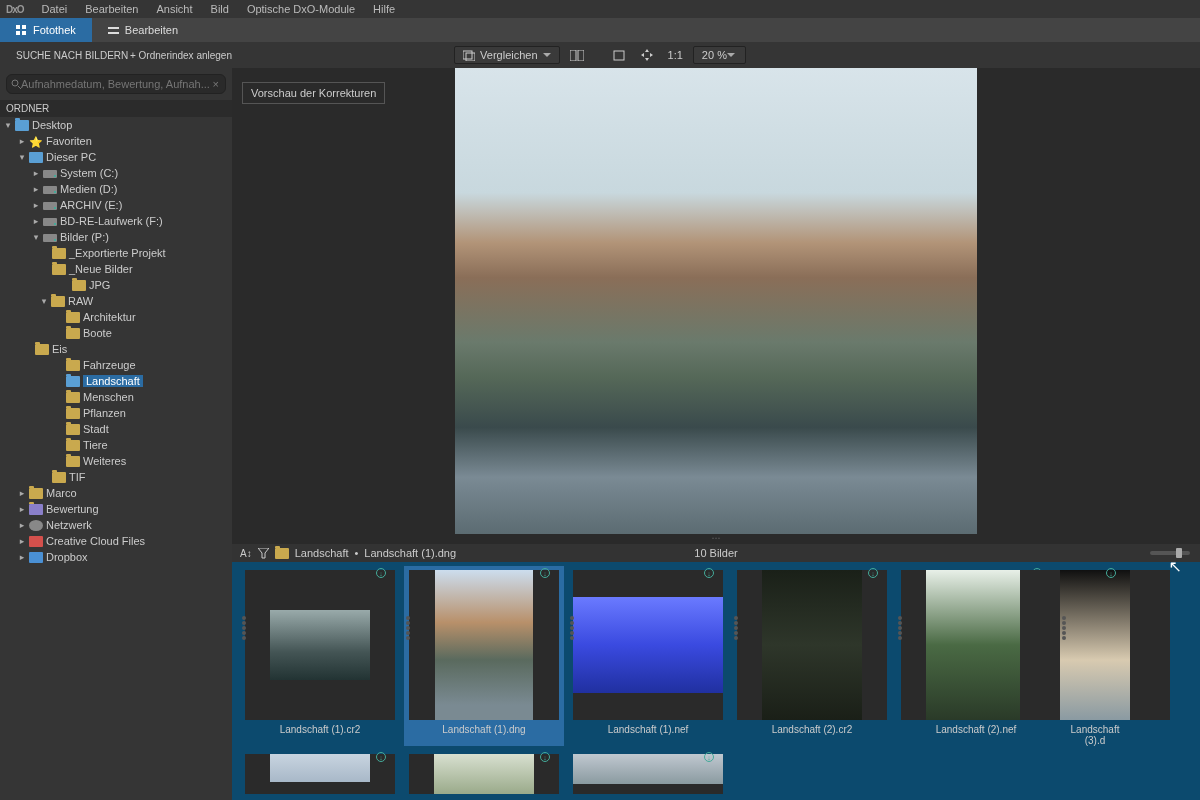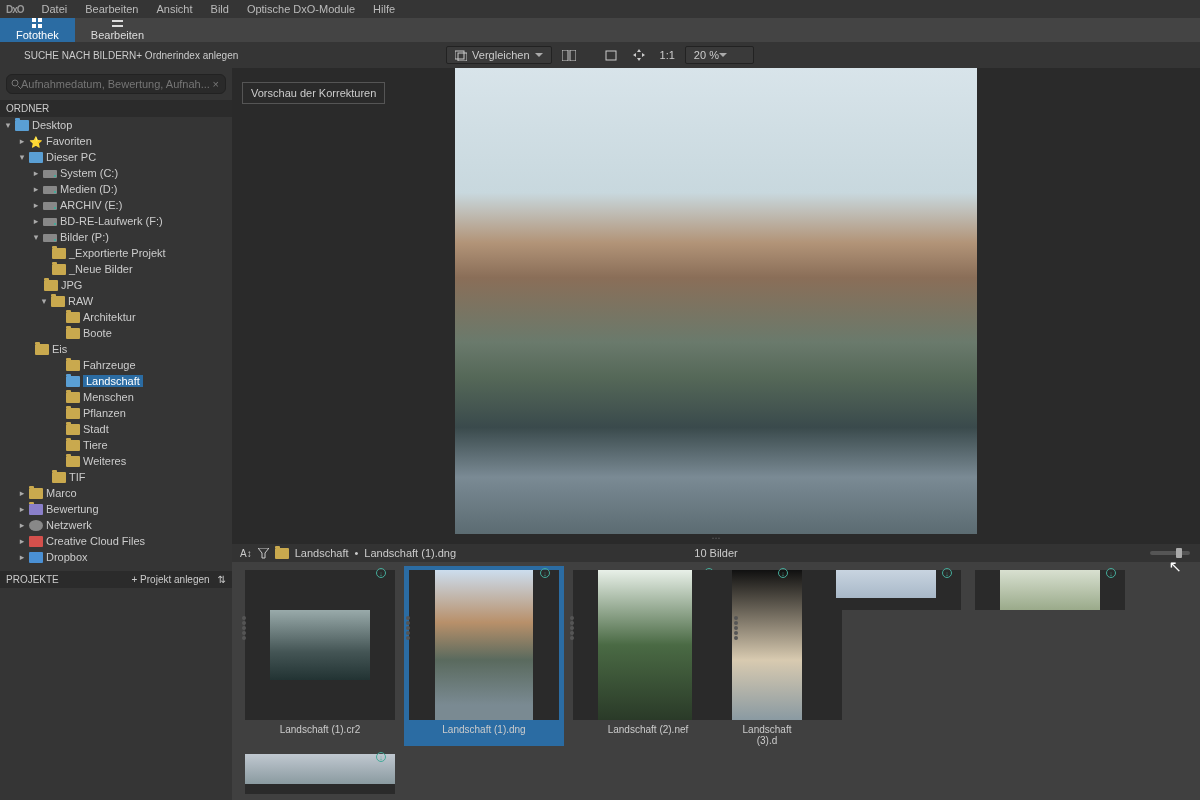--- a/index.html
+++ b/index.html
@@ -3,33 +3,33 @@
 <meta charset="utf-8">
 <style>
 * { margin: 0; padding: 0; box-sizing: border-box; font-family: "Segoe UI", Arial, sans-serif; }
 body { background: #2a2a2a; color: #ccc; font-size: 11px; overflow: hidden; width: 1200px; height: 800px; }
 
 .menubar { background: #353535; height: 18px; display: flex; align-items: center; padding: 0 6px; gap: 18px; color: #bbb; }
 .menubar .logo { font-size: 10px; font-weight: bold; letter-spacing: -1px; color:#999; }
 .menubar span { cursor: default; }
 
 .tabbar { background: #444; height: 24px; display: flex; }
-.tabbar .tab { padding: 0 16px; display: flex; align-items: center; color: #ddd; flex-direction: column; }
+.tabbar .tab { padding: 0 16px; display: flex; align-items: center; gap: 6px; color: #ddd; }
 .tabbar .tab.active { background: #2b6ca3; color: #fff; }
 .tabbar .tab .ic { width: 11px; height: 11px; display:inline-block; }
 .ic-sliders { position:relative; width:11px; height:11px;}
 .ic-sliders::before,.ic-sliders::after{content:"";position:absolute;left:0;right:0;height:2px;background:#ddd;}
 .ic-sliders::before{top:2px;} .ic-sliders::after{top:7px;}
 
 .toolbar2 { background: #353535; height: 26px; display: flex; align-items: center; justify-content: center; color:#ccc; position:relative;}
-.toolbar2 .leftside { position:absolute; left:16px; width:232px; display:flex; align-items:center; justify-content:flex-start; padding:0 8px; height:26px;}
+.toolbar2 .leftside { position:absolute; left:8px; width:232px; display:flex; align-items:center; justify-content:space-between; padding:0 8px; height:26px;}
 .toolbar2 .centergroup { display:flex; gap:6px; align-items:center; }
 .toolbar2 .btn { background:#3a3a3a; border:1px solid #222; padding:2px 8px; border-radius:2px; display:flex; align-items:center; gap:5px; font-size:11px;}
 .toolbar2 .iconbtn { width:22px; height:20px; display:flex; align-items:center; justify-content:center; border:1px solid transparent; border-radius:2px;}
-.toolbar2 .zoompct { background:#3a3a3a; border:1px solid #222; padding:2px 26px 2px 8px; border-radius:2px; display:flex; align-items:center; gap:0;}
+.toolbar2 .zoompct { background:#3a3a3a; border:1px solid #222; padding:2px 10px 2px 8px; border-radius:2px; display:flex; align-items:center; gap:0;}
 
 .main { display:flex; height: calc(800px - 18px - 24px - 26px); }
 .sidebar { width: 232px; background: #353535; display:flex; flex-direction:column; }
 .searchbox { margin:6px; background:#2a2a2a; border:1px solid #222; height:20px; display:flex; align-items:center; padding:0 4px; border-radius:6px; position:relative;}
 .searchbox input { background:transparent; border:none; color:#888; font-size:11px; width:100%; outline:none;}
 .searchbox .x { color:#777; font-size:11px; padding:0 2px;}
 .section-hdr { background:#2b2b2b; padding:3px 6px; font-size:10px; color:#ccc; display:flex; justify-content:space-between; align-items:center;}
 .tree { flex:0 0 auto; overflow:auto; font-size:11px; padding-bottom:6px;}
 .tree-row { display:flex; align-items:center; height:16px; padding-left:4px; gap:3px; white-space:nowrap;}
 .tree-row.selected { }
@@ -55,21 +55,21 @@
 .preview-badge { position:absolute; top:14px; left:10px; border:1px solid #555; padding:4px 8px; font-size:11px; color:#ccc; background:#2a2a2a;}
 .preview-area { flex:1; display:flex; align-items:flex-start; justify-content:center; padding:0; background:#2a2a2a; overflow:hidden;}
 .preview-img { width:522px; height:499px; background:linear-gradient(180deg,#d8e4ea 0%, #c8d8de 25%, #b29478 35%, #8a6e58 42%, #6a7a6c 55%, #556858 62%, #3a4a4c 72%, #7a8a94 82%, #4a5a5e 100%);}
 .dots-row { text-align:center; color:#777; font-size:9px; height:10px; line-height:8px;}
 .pathbar { height:18px; background:#333; display:flex; align-items:center; padding:0 8px; gap:6px; font-size:11px; color:#ccc; position:relative;}
 .pathbar .count { position:absolute; left:50%; transform:translateX(-50%);}
 .pathbar .slider { position:absolute; right:10px; width:40px; height:4px; background:#555; border-radius:2px;}
 .pathbar .slider::after{content:"";position:absolute;right:8px;top:-3px;width:6px;height:10px;background:#aaa;border-radius:1px;}
 .cursor { position:absolute; right:18px; bottom:-14px; font-size:16px; color:#fff; pointer-events:none;}
 
-.filmstrip { background:#404040; padding:4px 8px 0 8px; display:flex; flex-wrap:wrap; gap:4px; overflow:hidden;}
+.filmstrip { background:#0c4a6e; padding:4px 8px 0 8px; display:flex; flex-wrap:wrap; gap:4px; overflow:hidden;}
 .thumb { width:160px; display:flex; flex-direction:column; align-items:center; position:relative; padding-top:4px;}
 .thumb .timg { width:150px; height:150px; display:flex; align-items:center; justify-content:center; background:#2a2a2a;}
 .thumb .timg .inner { background:linear-gradient(180deg,#aac 0%, #99b 40%, #667 100%);}
 .thumb.selected { background:#2b6ca3;}
 .thumb .tname { font-size:10px; color:#ccc; margin-top:4px; text-align:center;}
 .thumb .badge { position:absolute; top:2px; right:14px; width:10px; height:10px; border:1px solid #4a9; border-radius:50%; font-size:7px; color:#4a9; text-align:center; line-height:9px;}
 .thumb .rating { position:absolute; left:2px; top:50px; display:flex; flex-direction:column; gap:1px;}
 .thumb .rating i{width:4px;height:4px;background:#555;border-radius:50%;display:block;}
 
 svg { display:block;}
@@ -201,21 +201,21 @@
           <span class="lbl">Bilder (P:)</span>
         </div>
       <div class="tree-row" style="padding-left:52px">
           <span class="fic folder"></span>
           <span class="lbl">_Exportierte Projekt</span>
         </div>
       <div class="tree-row" style="padding-left:52px">
           <span class="fic folder"></span>
           <span class="lbl">_Neue Bilder</span>
         </div>
-      <div class="tree-row" style="padding-left:44px">
+      <div class="tree-row" style="padding-left:72px">
           <span class="fic folder"></span>
           <span class="lbl">JPG</span>
         </div>
       <div class="tree-row" style="padding-left:40px">
           <span class="tri">▾</span>
           <span class="fic folder"></span>
           <span class="lbl">RAW</span>
         </div>
       <div class="tree-row" style="padding-left:66px">
           <span class="fic folder"></span>
@@ -279,27 +279,20 @@
       <div class="tree-row" style="padding-left:18px">
           <span class="tri">▸</span>
           <span class="fic cc"></span>
           <span class="lbl">Creative Cloud Files</span>
         </div>
       <div class="tree-row" style="padding-left:18px">
           <span class="tri">▸</span>
           <span class="fic db"></span>
           <span class="lbl">Dropbox</span>
         </div>
-    </div>
-    <div class="projects-hdr">
-      <span>PROJEKTE</span>
-      <span style="display:flex;gap:8px;align-items:center;">
-        <span>+ Projekt anlegen</span>
-        <span style="font-size:10px;">⇅</span>
-      </span>
     </div>
     <div class="projects-body"></div>
   </div>
 
   <div class="center">
     <div class="preview-badge">Vorschau der Korrekturen</div>
     <div class="preview-area">
       <div class="preview-img"></div>
     </div>
     <div class="dots-row">⋯</div>
@@ -350,20 +343,48 @@
         <div class="thumb">
           <div class="badge">↓</div>
           <div class="rating">
             <i></i>
             <i></i>
             <i></i>
             <i></i>
             <i></i>
           </div>
           <div class="timg">
+            <div class="inner" style="width:150px;height:96px;background:linear-gradient(180deg,#6a7aff 0%,#3a4ae0 50%,#2030a0 100%)"></div>
+          </div>
+          <div class="tname">Landschaft (1).nef</div>
+        </div>
+        <div class="thumb">
+          <div class="badge">↓</div>
+          <div class="rating">
+            <i></i>
+            <i></i>
+            <i></i>
+            <i></i>
+            <i></i>
+          </div>
+          <div class="timg">
+            <div class="inner" style="width:100px;height:150px;background:linear-gradient(180deg,#1a2018 0%,#2e362a 50%,#1a1f17 100%)"></div>
+          </div>
+          <div class="tname">Landschaft (2).cr2</div>
+        </div>
+        <div class="thumb">
+          <div class="badge">↓</div>
+          <div class="rating">
+            <i></i>
+            <i></i>
+            <i></i>
+            <i></i>
+            <i></i>
+          </div>
+          <div class="timg">
             <div class="inner" style="width:100px;height:150px;background:linear-gradient(180deg,#e8f0e8 0%,#4a6a44 50%,#2a3a28 100%)"></div>
           </div>
           <div class="tname">Landschaft (2).nef</div>
         </div>
         <div class="thumb" style="width: 70px;">
           <div class="badge">↓</div>
           <div class="rating">
             <i></i>
             <i></i>
             <i></i>

